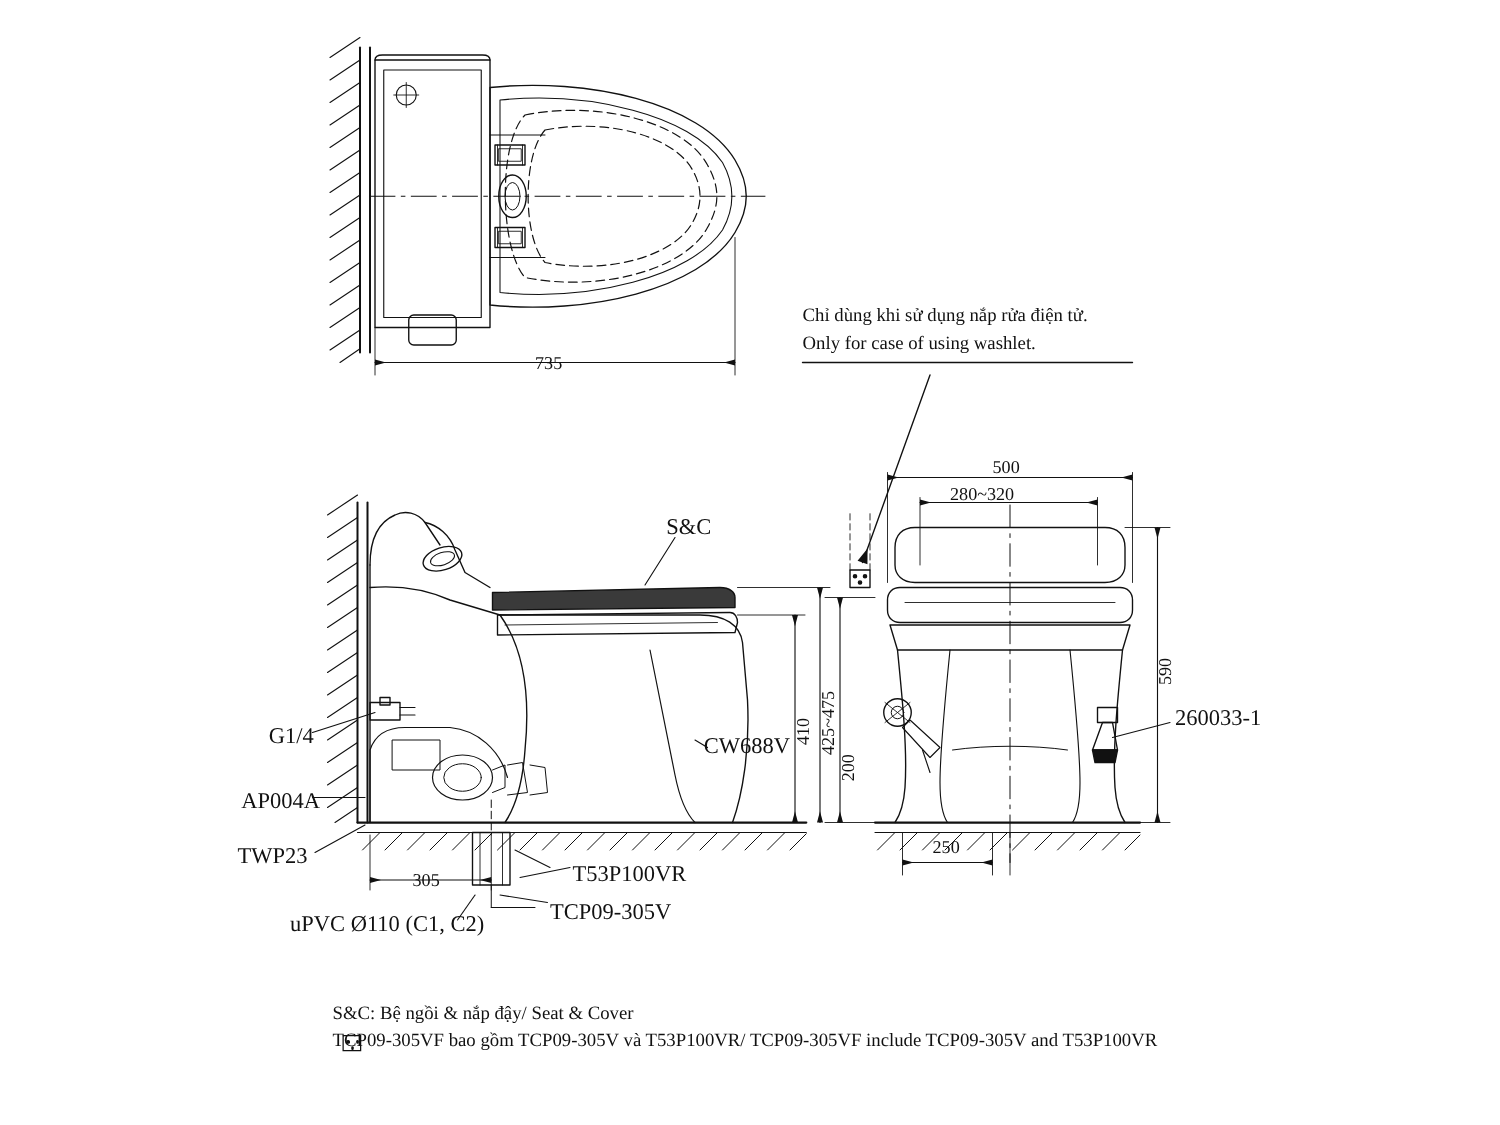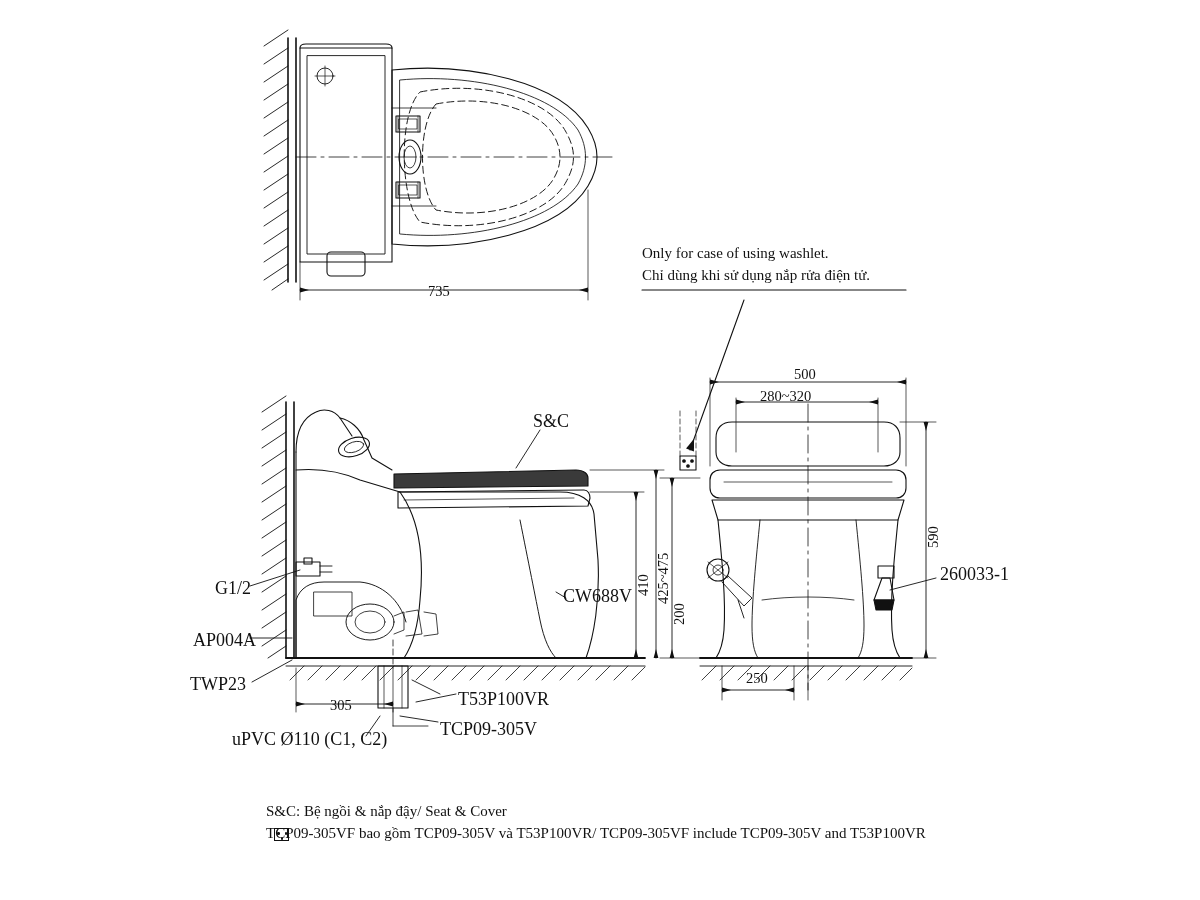--- a/index.html
+++ b/index.html
@@ -345,27 +345,27 @@
         <line x1="722" y1="690" x2="794" y2="690" marker-start="url(#arrHs)" marker-end="url(#arrH)" stroke-width="0.9"></line>
         <line x1="808" y1="666" x2="808" y2="700" stroke-width="0.7"></line>
         <line x1="890" y1="590" x2="936" y2="578" stroke-width="0.9"></line>
       </g>
     </g>
   </svg>
 
   <div class="lbl dim" style="left:428px; top:282px;">735</div>
 
   <div class="note-block" style="left:642px; top:243px;">
+    <div>Chỉ dùng khi sử dụng nắp rửa điện tử.</div>
     <div>Only for case of using washlet.</div>
-    <div>Chỉ dùng khi sử dụng nắp rửa điện tử.</div>
   </div>
 
   <div class="lbl" style="left:533px; top:410px;">S&amp;C</div>
   <div class="lbl" style="left:563px; top:585px;">CW688V</div>
-  <div class="lbl" style="left:215px; top:577px;">G1/2</div>
+  <div class="lbl" style="left:215px; top:577px;">G1/4</div>
   <div class="lbl" style="left:193px; top:629px;">AP004A</div>
   <div class="lbl" style="left:190px; top:673px;">TWP23</div>
   <div class="lbl" style="left:458px; top:688px;text-align:center;">T53P100VR</div>
   <div class="lbl" style="left:440px; top:718px;">TCP09-305V</div>
   <div class="lbl" style="left:232px; top:728px;">uPVC Ø110 (C1, C2)</div>
 
   <div class="lbl dim vert" style="left:634px; top:596px;">410</div>
   <div class="lbl dim vert" style="left:654px; top:604px;">425~475</div>
   <div class="lbl dim" style="left:330px; top:696px;">305</div>
 

